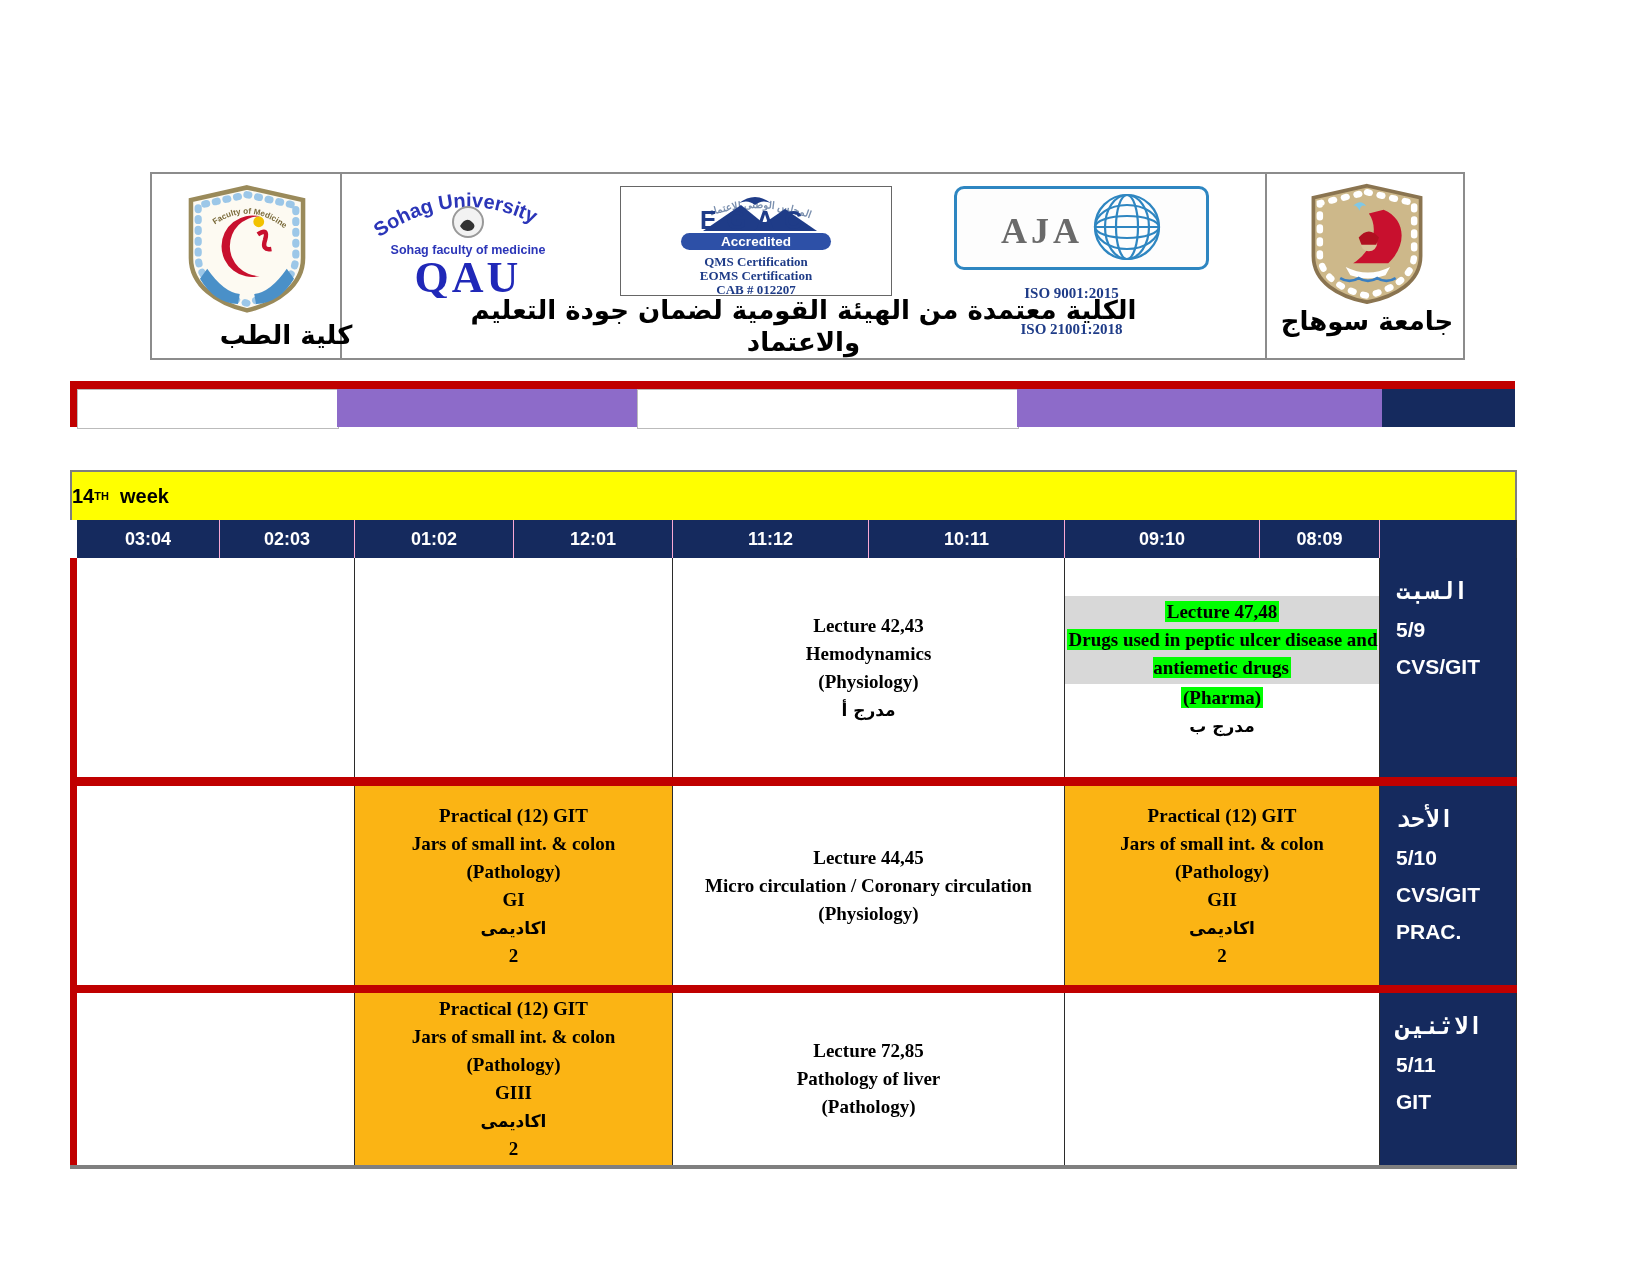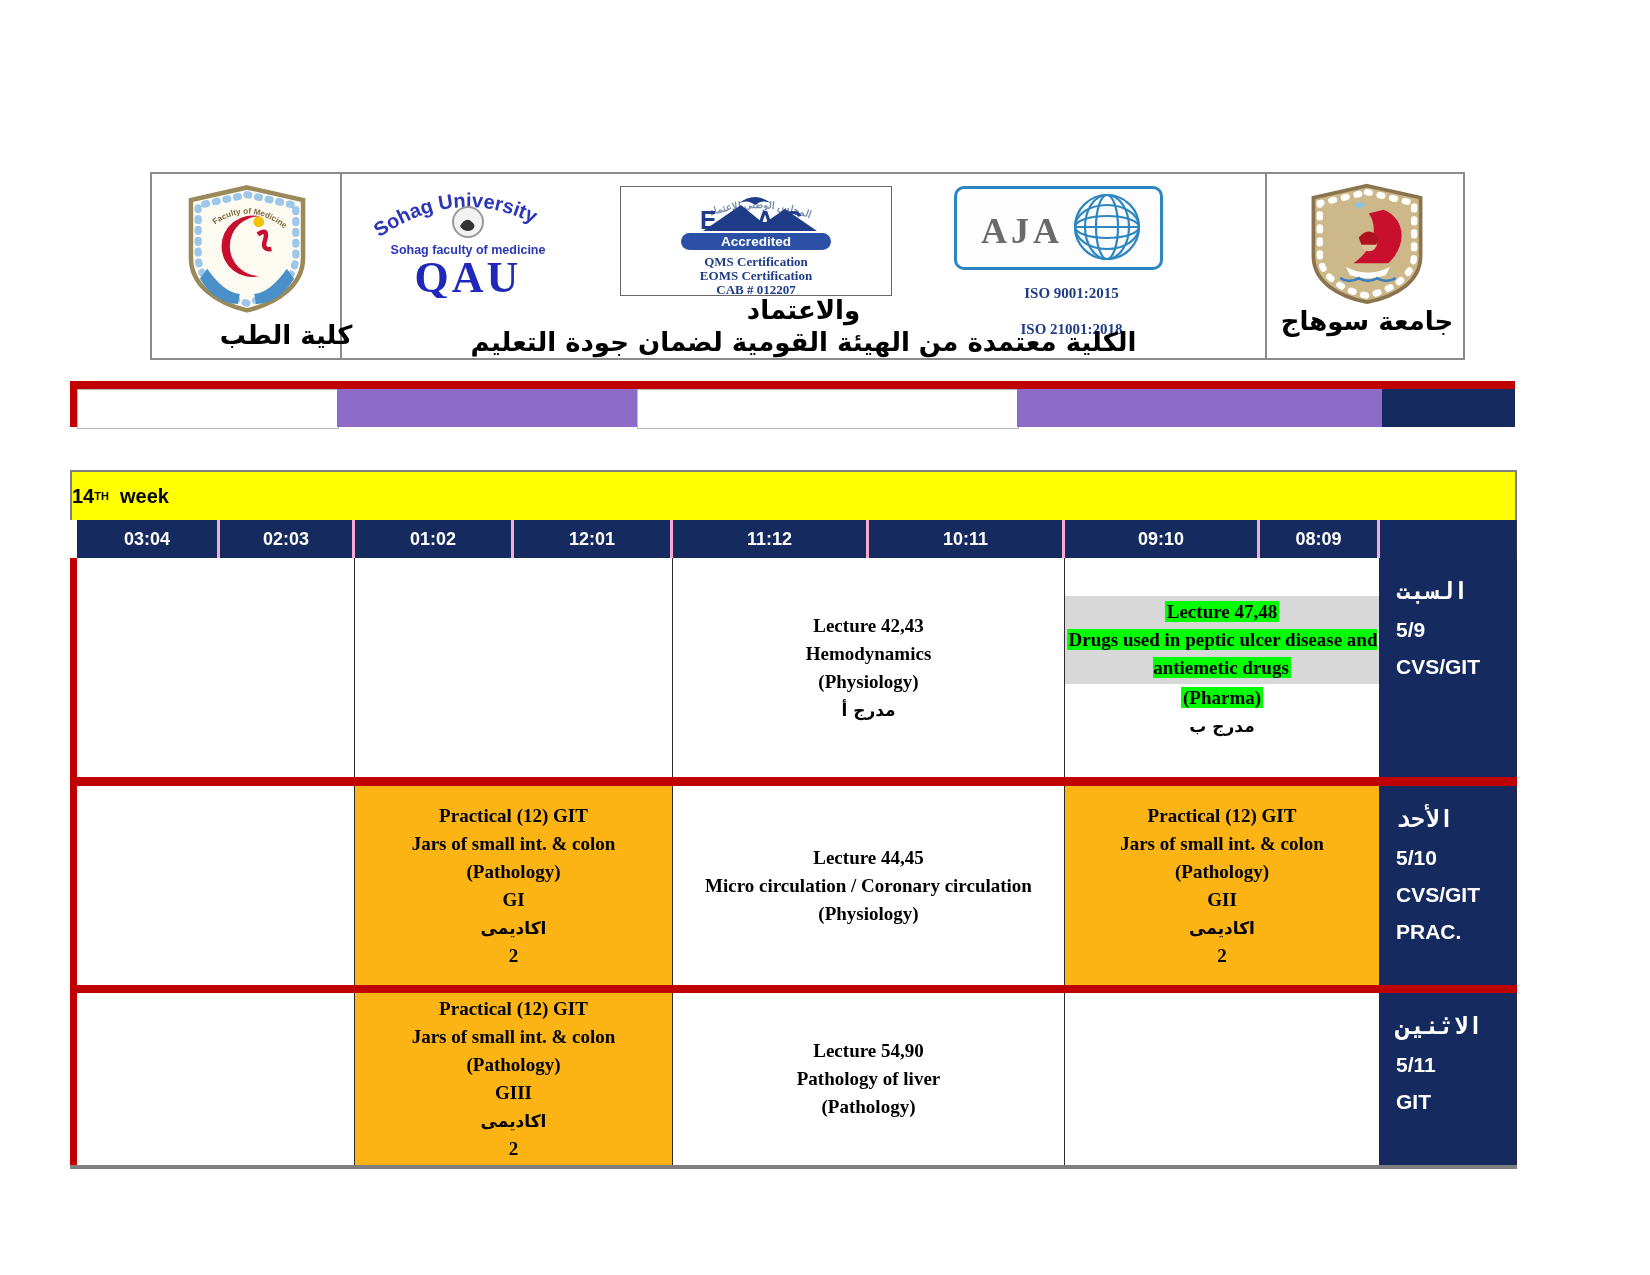--- a/index.html
+++ b/index.html
@@ -16,21 +16,21 @@
   .logo-caption{position:absolute;left:0;width:100%;text-align:center;font-weight:bold;
                 font-size:26px;color:#000;font-family:"DejaVu Sans",sans-serif;}
   .fac-svg{position:absolute;left:22px;top:8px;}
   .uni-svg{position:absolute;left:30px;top:8px;}
   .qau-svg{position:absolute;left:20px;top:8px;}
   .egac-box{position:absolute;left:278px;top:12px;width:272px;height:110px;
             border:1px solid #666;box-sizing:border-box;background:#fff;text-align:center;}
   .egac-line{font-family:"Liberation Serif",serif;font-weight:bold;font-size:13px;
              line-height:14px;color:#1f3c88;}
   .aja-wrap{position:absolute;left:612px;top:12px;width:235px;text-align:center;}
-  .aja-box{width:209px;height:84px;border:3px solid #2e86c1;border-radius:10px;
+  .aja-box{width:255px;height:84px;border:3px solid #2e86c1;border-radius:10px;
            box-sizing:border-box;background:#fdfdfd;text-align:right;}
   .iso-line{font-family:"Liberation Serif",serif;font-weight:bold;font-size:15px;
             line-height:20px;color:#1f3c88;margin-top:16px;}
   .accred{position:absolute;left:0;top:120px;width:100%;text-align:center;
           font-family:"DejaVu Sans",sans-serif;font-weight:bold;font-size:26px;
           line-height:32px;color:#000;}
 
   
   .cband{position:absolute;left:70px;top:381px;width:1447px;height:46px;}
   .cband .redtop{position:absolute;left:0;top:0;width:1445px;height:8px;background:#c00000;}
@@ -39,21 +39,21 @@
 
   
   .ttable{position:absolute;left:70px;top:470px;width:1447px;height:700px;}
   .banner{position:absolute;left:0;top:0;width:1447px;height:50px;background:#ffff00;
           border:2px solid #7f7f7f;border-bottom:none;box-sizing:border-box;
           display:flex;align-items:center;
           font-weight:bold;font-size:20px;color:#000;}
   .banner sup{font-size:11px;vertical-align:super;}
   .tcell{position:absolute;top:50px;height:38px;background:#152a5e;color:#fff;
          font-weight:bold;font-size:18px;display:flex;align-items:center;justify-content:center;
-         box-sizing:border-box;border-right:3px solid #f9a8d4;}
+         box-sizing:border-box;border-right:1px solid #f9a8d4;}
   .redleftbar{position:absolute;left:0;top:88px;width:7px;height:607px;background:#c00000;}
   .rdiv{position:absolute;left:0;width:1447px;background:#c00000;}
   .rdiv1{top:307px;height:9px;}
   .rdiv2{top:515px;height:8px;}
   .bottombar{position:absolute;left:0;top:695px;width:1447px;height:4px;background:#7f7f7f;}
 
   .cell{position:absolute;box-sizing:border-box;border-right:1px solid #2b2b2b;
         background:#fff;display:flex;flex-direction:column;justify-content:center;
         align-items:center;text-align:center;
         font-family:"Liberation Serif",serif;font-weight:bold;font-size:19px;
@@ -142,22 +142,22 @@
               <line x1="118" y1="38" x2="182" y2="38"></line>
             </g>
             <text x="24" y="54" font-size="36" font-weight="bold" fill="#6a6a6a" font-family="Liberation Serif, serif" letter-spacing="4">AJA</text>
           </svg>
         </div>
         <div class="iso-line" style="margin-top:13px;">ISO 9001:2015</div>
         <div class="iso-line">ISO 21001:2018</div>
       </div>
 
       <div class="accred">
+        <div dir="rtl">الكلية معتمدة من الهيئة القومية لضمان جودة التعليم</div>
         <div dir="rtl">والاعتماد</div>
-        <div dir="rtl">الكلية معتمدة من الهيئة القومية لضمان جودة التعليم</div>
       </div>
     </div>
 
     <div class="hdr-cell hdr-right">
       <svg class="uni-svg" width="140" height="122" viewBox="0 0 150 132">
         <path d="M75,4 L133,17 V80 C133,108 106,124 75,130 C44,124 17,108 17,80 V17 Z" fill="#cdb88a" stroke="#8a7450" stroke-width="4"></path>
         <path d="M75,11 L126,23 V78 C126,102 102,117 75,123 C48,117 24,102 24,78 V23 Z" fill="none" stroke="#ffffff" stroke-width="7" stroke-dasharray="3 11" stroke-linecap="round"></path>
         <path d="M60,26 q8,-8 14,0 q-6,-2 -7,5 q-4,-7 -7,-5 z" fill="#7ec8e8"></path>
         <path d="M93,30 C117,40 119,68 98,88 L60,88 C84,72 87,48 77,34 Z" fill="#c8102e"></path>
         <circle cx="77" cy="66" r="9" fill="#d9c49a"></circle>
@@ -254,21 +254,21 @@
     <div class="cell r3 cA"></div>
     <div class="cell r3 cB orange">
       <div>Practical (12) GIT</div>
       <div>Jars of small int. &amp; colon</div>
       <div>(Pathology)</div>
       <div>GIII</div>
       <div class="ar" dir="rtl">اكاديمى</div>
       <div>2</div>
     </div>
     <div class="cell r3 cC">
-      <div>Lecture 54,90</div>
+      <div>Lecture 72,85</div>
       <div>Pathology of liver</div>
       <div>(Pathology)</div>
     </div>
     <div class="cell r3 cD"></div>
     <div class="daycell r3">
       <div class="dayname" dir="rtl">الاثنين</div>
       <div>5/11</div>
       <div>GIT</div>
       <div></div>
     </div>

